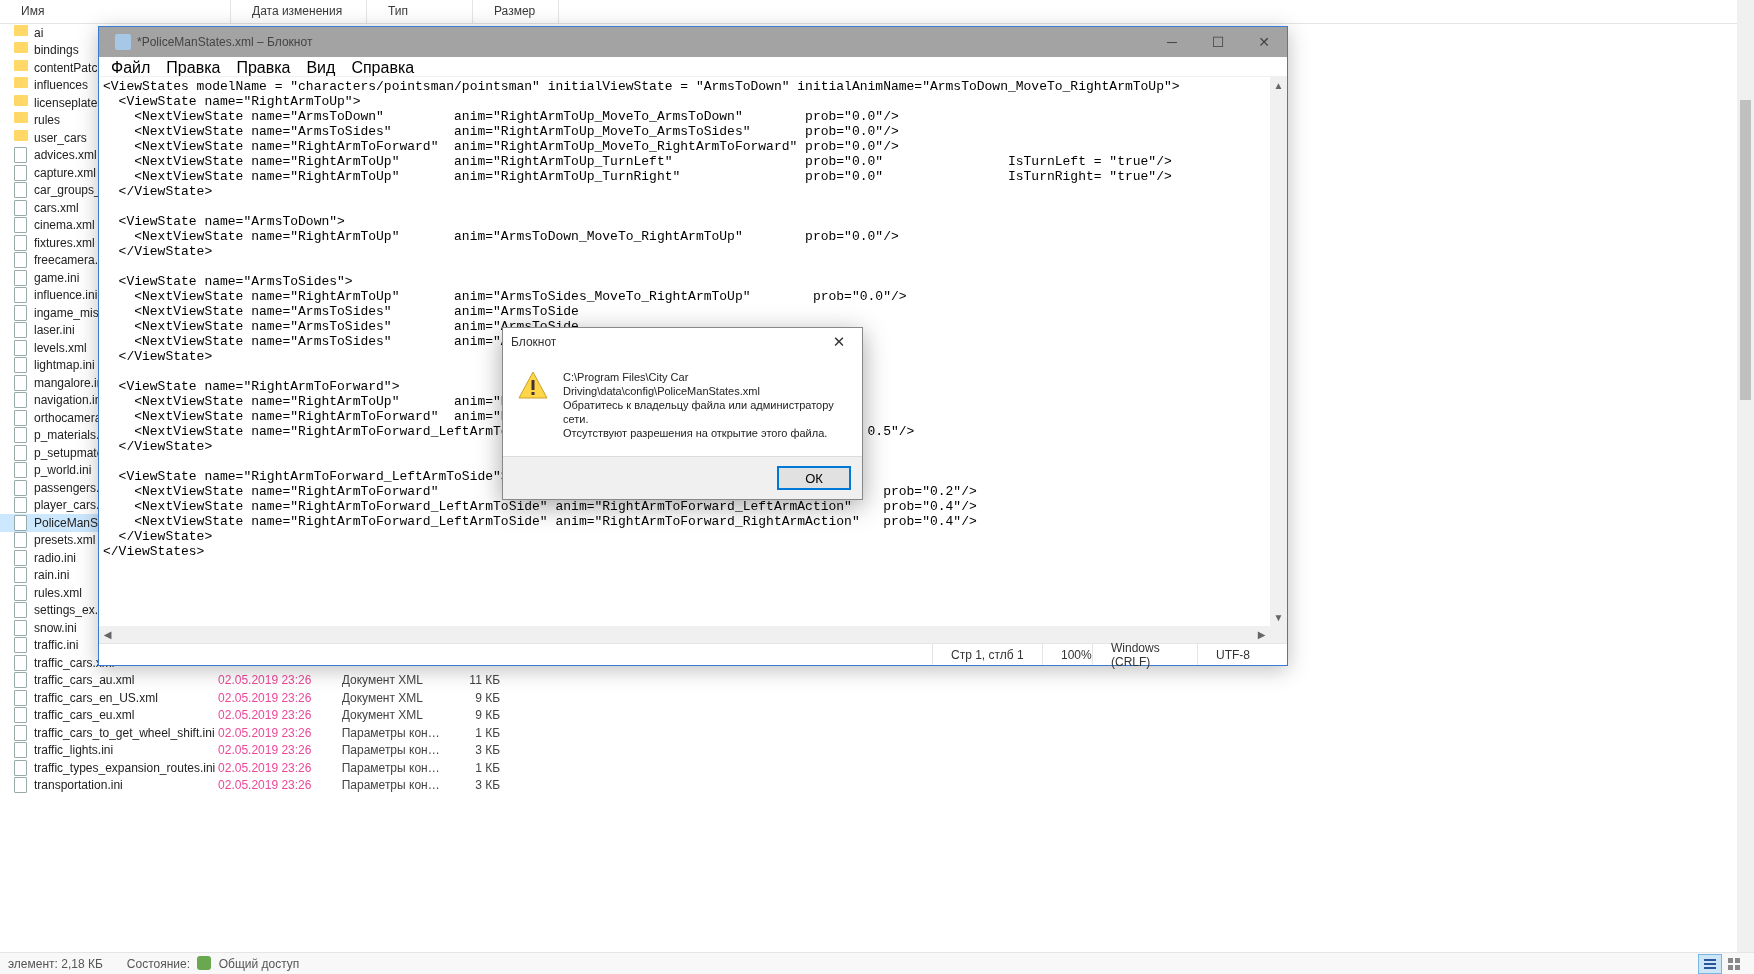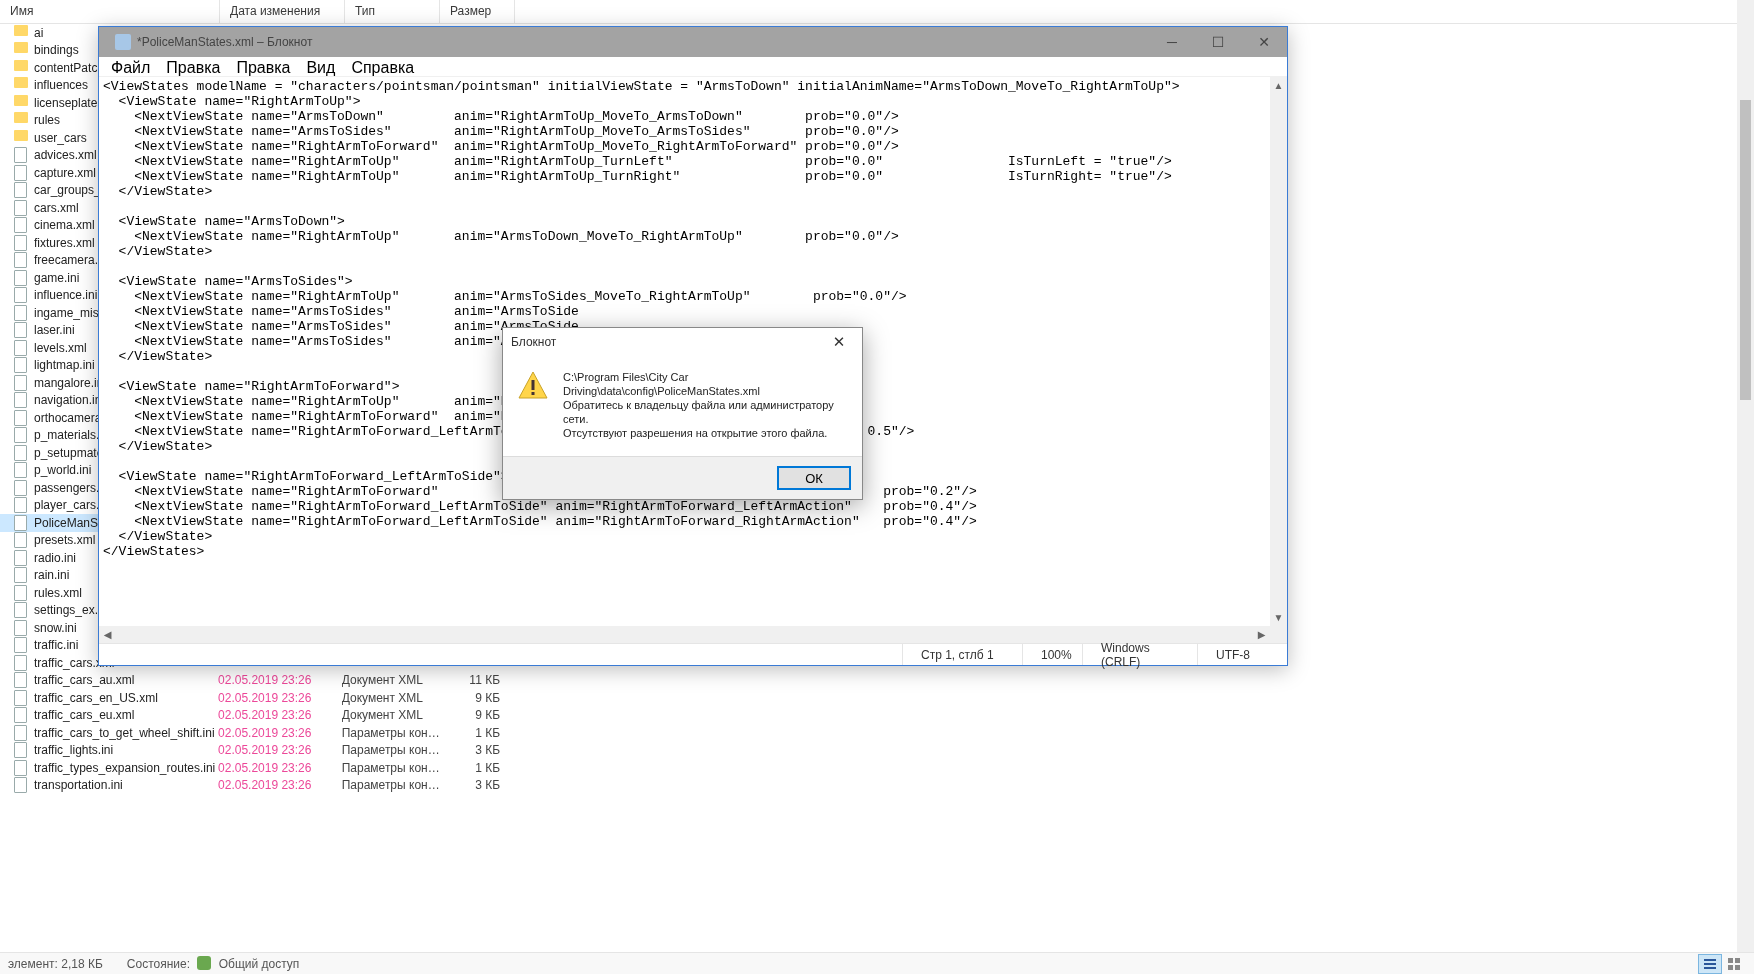--- a/index.html
+++ b/index.html
@@ -17,20 +17,21 @@
   .explorer-header {
     display: flex;
     height: 24px;
     border-bottom: 1px solid #e5e5e5;
     font-size: 12px;
     color: #3a3a3a;
   }
   .explorer-header .col {
     padding: 4px 10px;
     border-right: 1px solid #e5e5e5;
+    margin-left: 11px;
   }
   .col-name { width: 220px; }
   .col-date { width: 125px; }
   .col-type { width: 95px; }
   .col-size { width: 75px; text-align: left; }
 
   
   .file-list {
     position: absolute;
     top: 24px;
@@ -199,21 +200,20 @@
     align-items: center;
     font-size: 12px;
     color: #333;
   }
   .notepad-status .sseg {
     border-left: 1px solid #e5e5e5;
     padding: 0 18px;
     height: 100%;
     display: flex;
     align-items: center;
-    margin-left: 10px;
   }
   .notepad-status .spacer { flex: 1; }
 
   
   .dialog {
     position: absolute;
     left: 502px;
     top: 327px;
     width: 361px;
     background: #fff;

